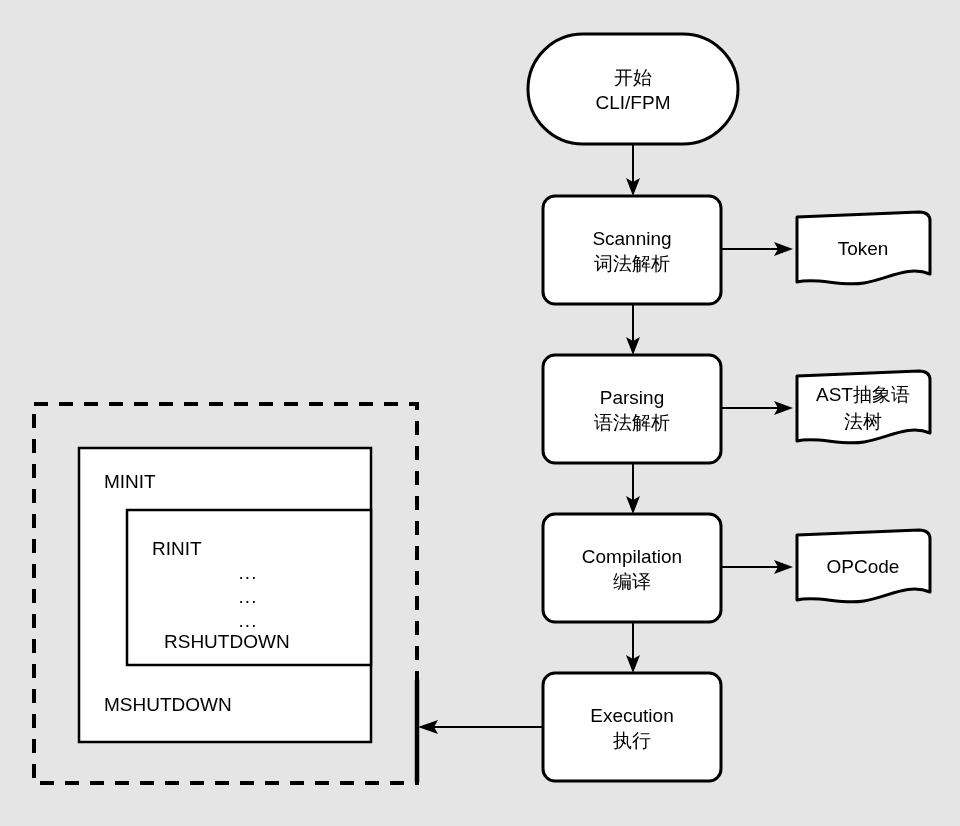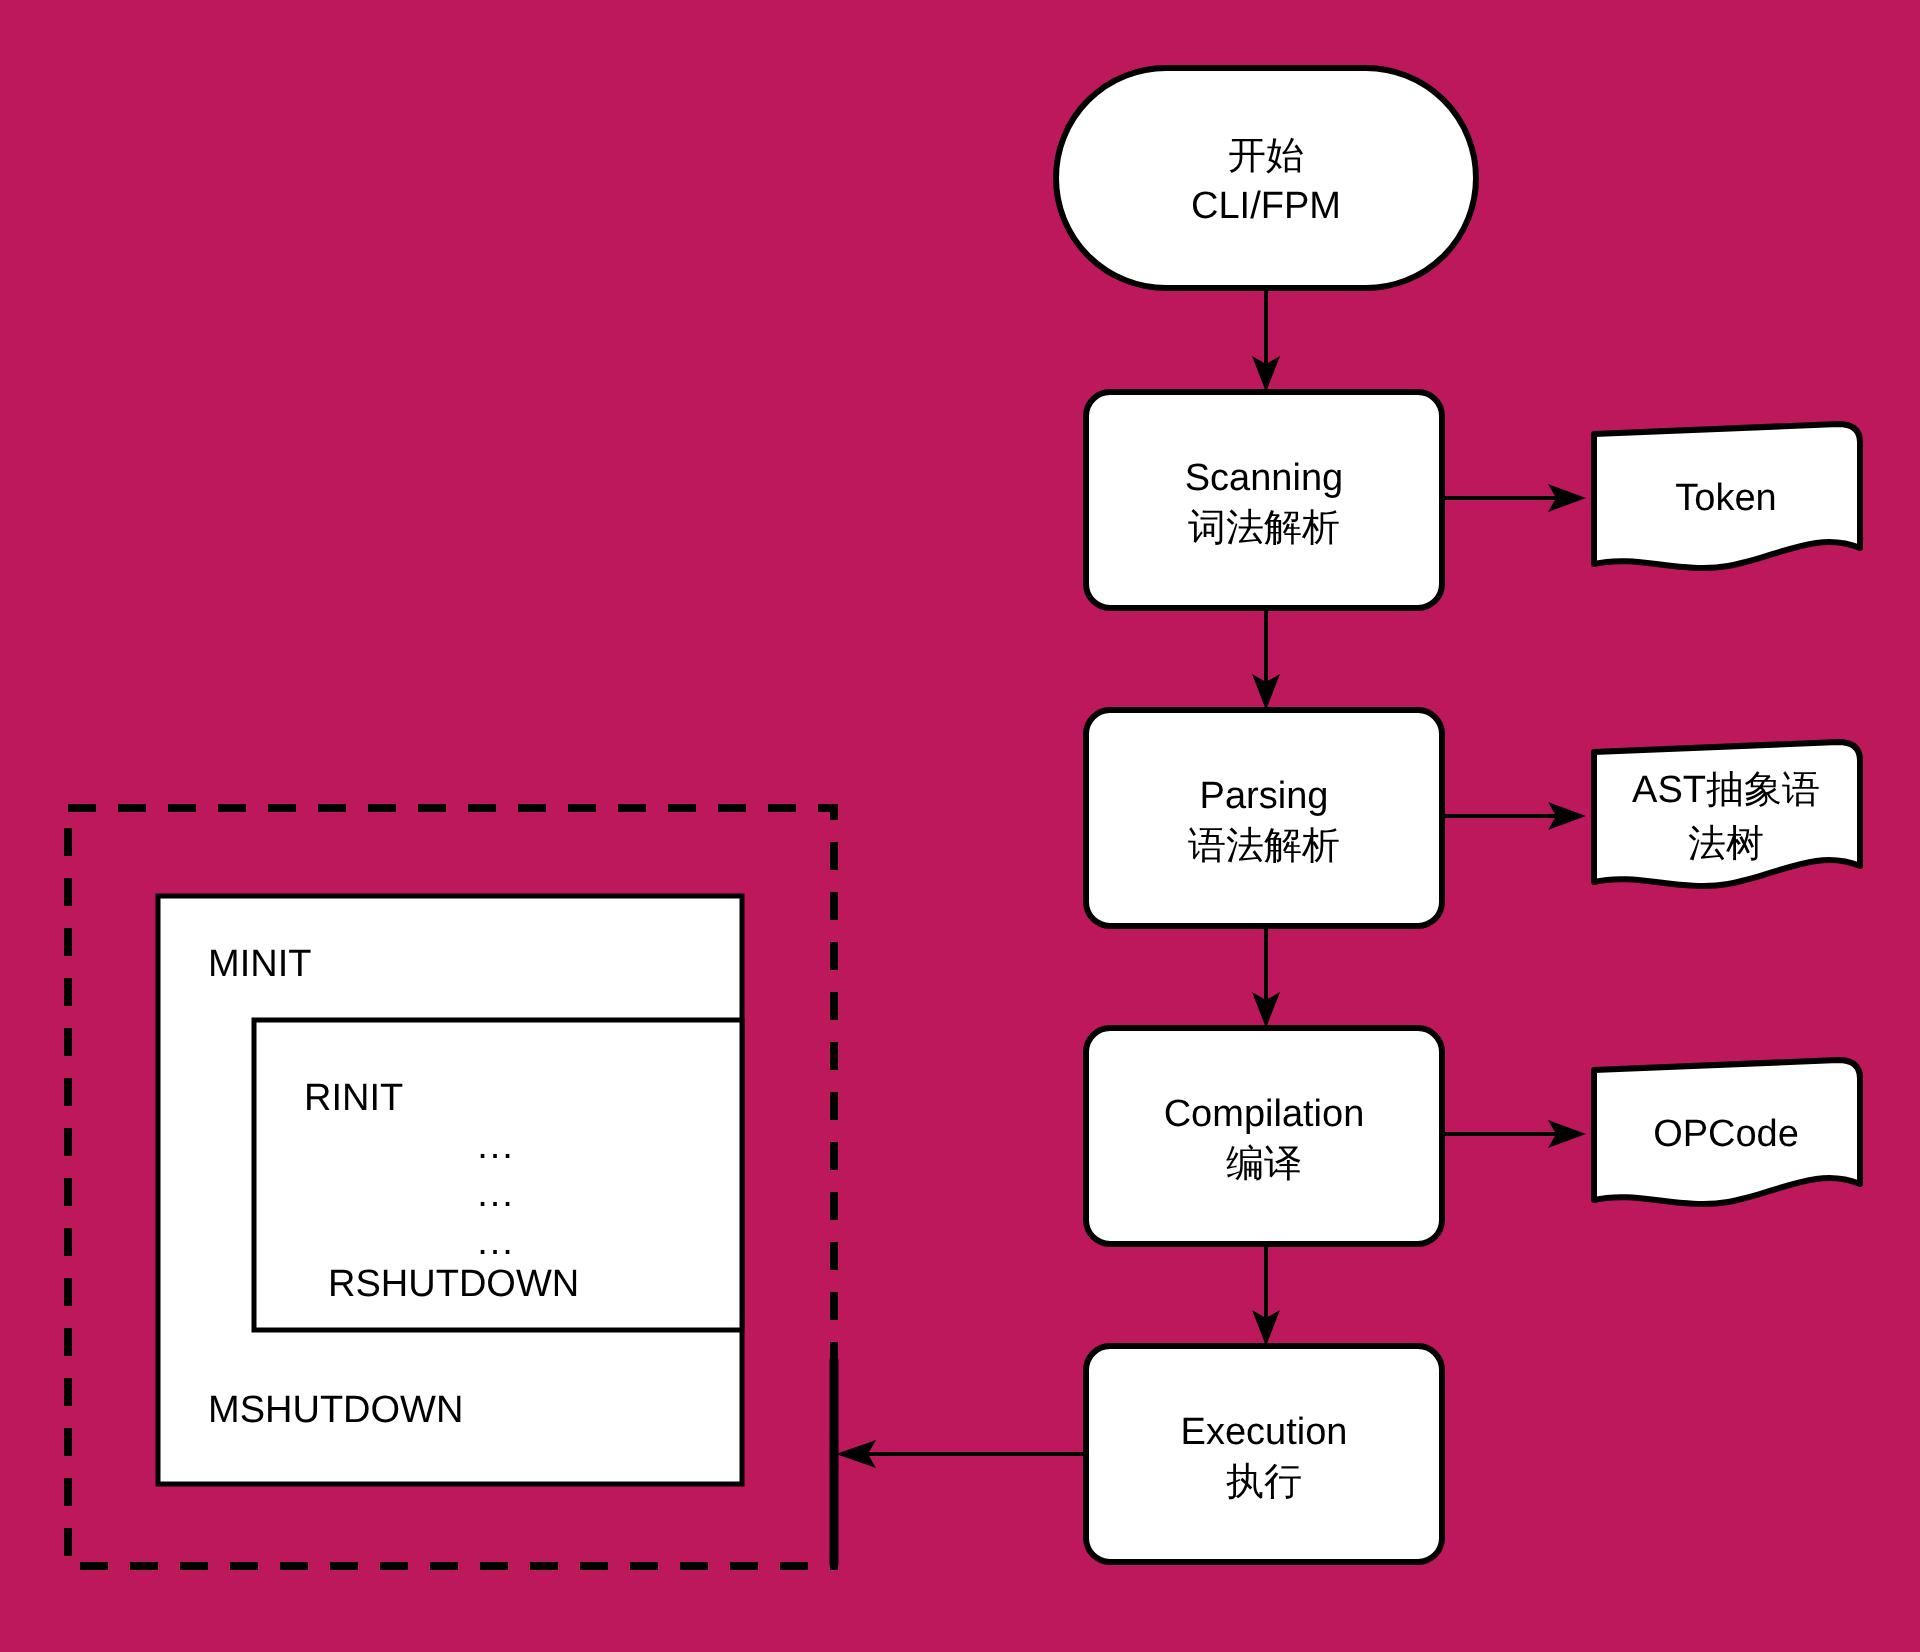--- a/index.html
+++ b/index.html
@@ -10,21 +10,21 @@
   body {
     width: 960px;
     height: 826px;
     font-family: "Liberation Sans", "DejaVu Sans", sans-serif;
     overflow: hidden;
   }
   #diagram-root {
     position: relative;
     width: 960px;
     height: 826px;
-    background: #be185d;
+    background: #e5e5e5;
   }
   svg#flowchart {
     display: block;
     width: 960px;
     height: 826px;
   }
   .shape-stroke {
     fill: #ffffff;
     stroke: #000000;
     stroke-width: 3;

